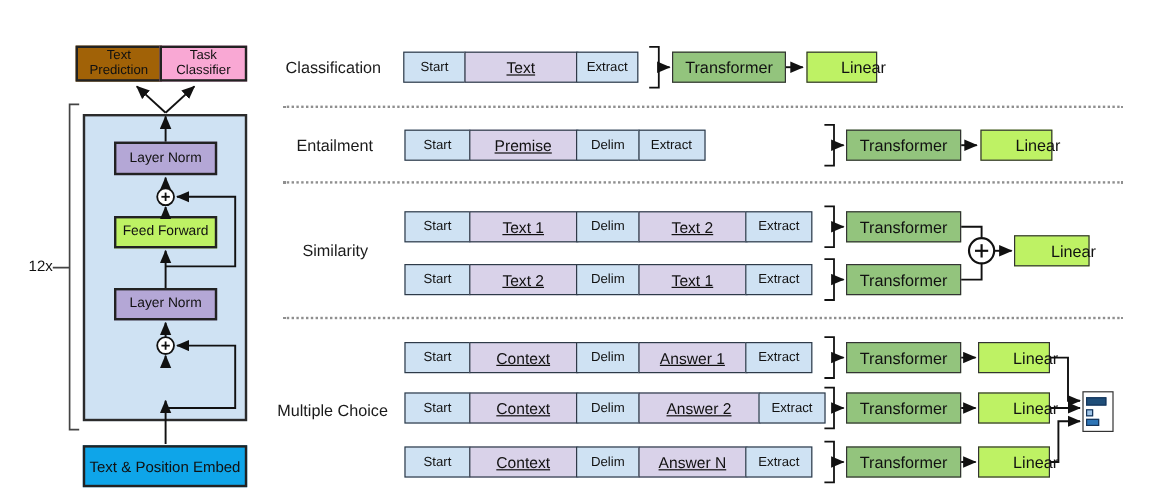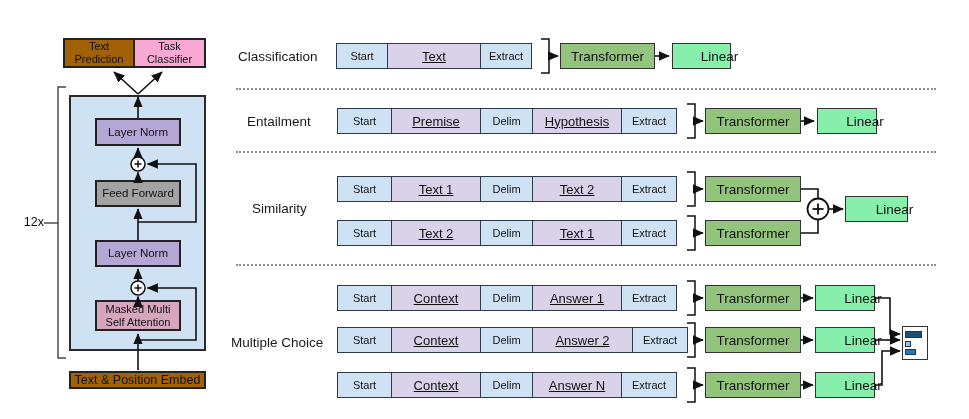--- a/index.html
+++ b/index.html
@@ -16,21 +16,21 @@
   .tok{box-sizing:border-box;border:1.5px solid #2e3a48;display:flex;align-items:center;
     justify-content:center;margin-left:-1.5px;white-space:nowrap;}
   .tok:first-child{margin-left:0;}
   .tk-blue{background:#cfe2f3;}
   .tk-purple{background:#d9d2e9;text-decoration:underline;}
   .t-sm{font-size:11px;}
   .t-lg{font-size:13px;}
   .procbox{position:absolute;box-sizing:border-box;border:1.5px solid #333;
     display:flex;align-items:center;justify-content:center;font-size:13.5px;white-space:nowrap;}
   .tf{background:#93c47d;}
-  .ln{background:#86efac;padding-left:36px;}
+  .ln{background:#bef264;padding-left:36px;}
   .seclabel{position:absolute;font-size:13.5px;color:#1a1a1a;white-space:nowrap;}
   .dotline{position:absolute;height:0;border-top:2px dotted #8f8f8f;}
   .overlay{position:absolute;left:0;top:0;pointer-events:none;}
   .scorebox{position:absolute;box-sizing:border-box;background:#fff;border:1.5px solid #333;}
   .scorebar{position:absolute;box-sizing:border-box;border:1px solid #16365c;}
   .lbl12x{position:absolute;font-size:12.5px;text-align:right;color:#111;}
 </style>
 </head>
 <body>
 
@@ -41,31 +41,27 @@
   </div>
   <div class="outcell abs" style="left:133px;top:38px;width:73px;height:30px;background:#f9a8d4;">
     <span>Task Classifier</span>
   </div>
 
   <div class="container-blue" style="left:69px;top:95px;width:137px;height:256px;"></div>
 
   <div class="blk" style="left:95px;top:118px;width:86px;height:28px;background:#b4a7d6;">
     <span>Layer Norm</span>
   </div>
-  <div class="blk" style="left:95px;top:180px;width:86px;height:27px;background:#a3a3a3;">
+  <div class="blk" style="left:95px;top:180px;width:86px;height:27px;background:#bef264;">
     <span>Feed Forward</span>
   </div>
   <div class="blk" style="left:95px;top:240px;width:86px;height:27px;background:#b4a7d6;">
     <span>Layer Norm</span>
   </div>
-  <div class="blk" style="left:95px;top:300px;width:86px;height:31px;background:#d5a6bd;font-size:11px;flex-direction:column;">
-    <span>Masked Multi</span>
-    <span>Self Attention</span>
-  </div>
-  <div class="blk" style="left:69px;top:371px;width:137px;height:18px;background:#a16207;font-size:12.5px;">
+  <div class="blk" style="left:69px;top:371px;width:137px;height:35px;background:#0ea5e9;font-size:12.5px;">
     <span>Text &amp; Position Embed</span>
   </div>
 
   <div class="lbl12x" style="left:14px;top:215px;width:30px;">12x</div>
 
   <div class="seclabel" style="left:238px;top:49px;">Classification</div>
   <div class="seclabel" style="left:247px;top:114px;">Entailment</div>
   <div class="seclabel" style="left:252px;top:201px;">Similarity</div>
   <div class="seclabel" style="left:231px;top:335px;">Multiple Choice</div>
 
@@ -82,21 +78,20 @@
     <span>Transformer</span>
   </div>
   <div class="procbox ln" style="left:672px;top:43px;width:59px;height:26px;">
     <span>Linear</span>
   </div>
 
   <div class="tokrow" style="left:337px;top:108px;">
     <div class="tok tk-blue t-sm" style="width:55px;">Start</div>
     <div class="tok tk-purple t-lg" style="width:91px;">Premise</div>
     <div class="tok tk-blue t-sm" style="width:53px;">Delim</div>
-    <div class="tok tk-purple t-lg" style="width:91px;">Hypothesis</div>
     <div class="tok tk-blue t-sm" style="width:56px;">Extract</div>
   </div>
   <div class="procbox tf" style="left:705px;top:108px;width:96px;height:26px;">
     <span>Transformer</span>
   </div>
   <div class="procbox ln" style="left:817px;top:108px;width:60px;height:26px;">
     <span>Linear</span>
   </div>
 
   <div class="tokrow" style="left:337px;top:176px;">

